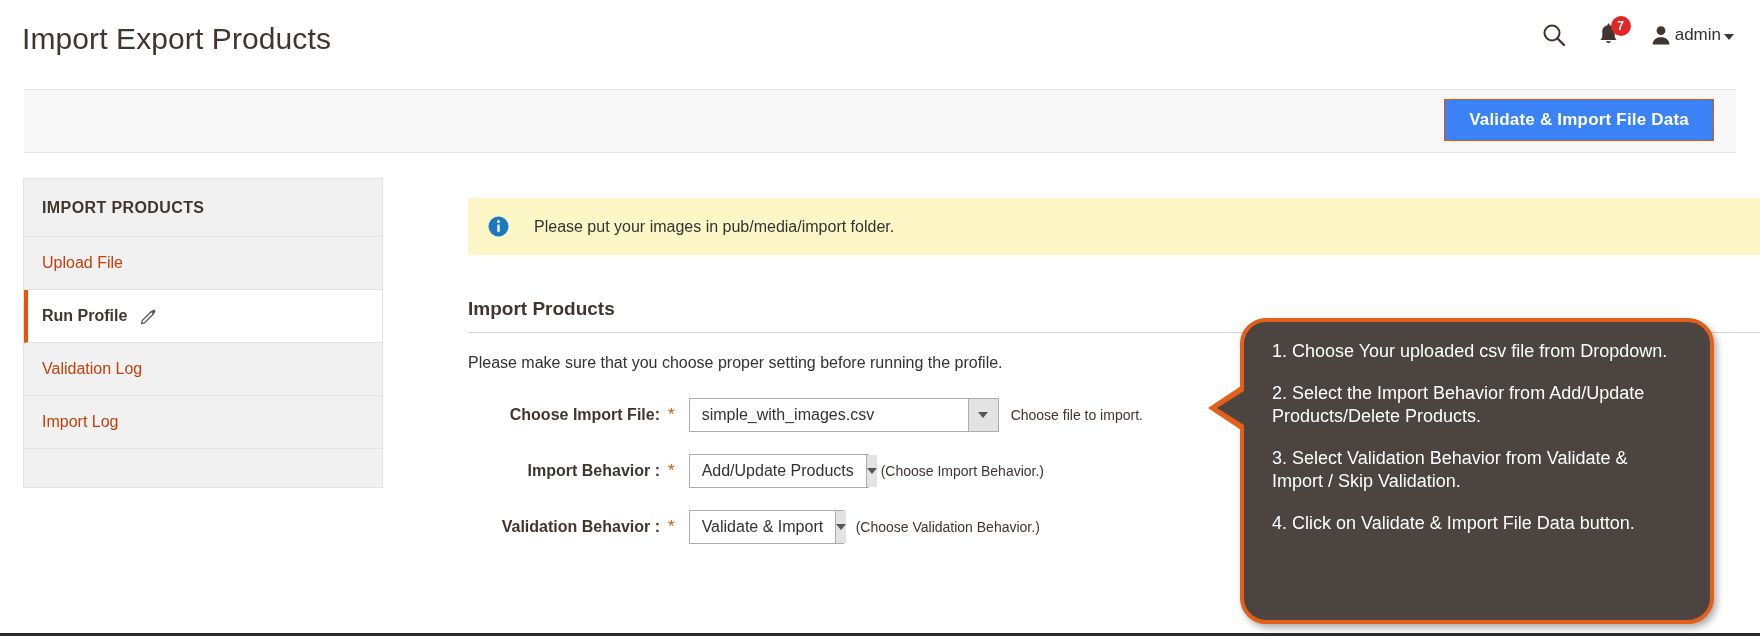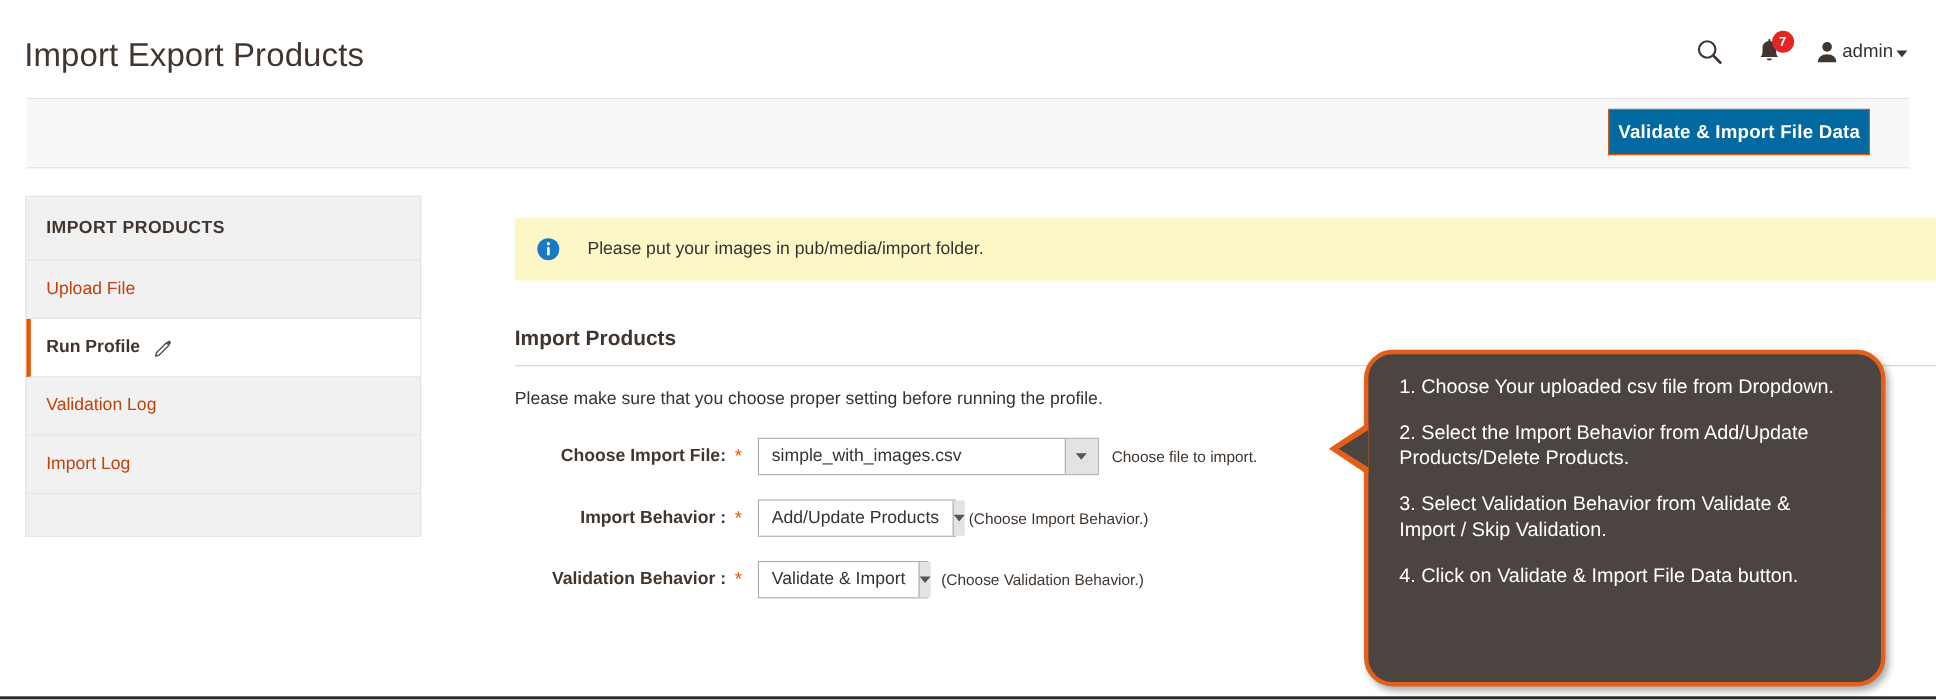--- a/index.html
+++ b/index.html
@@ -12,21 +12,21 @@
   }
   #page {
     position: relative;
     width: 1760px; height: 636px;
     background: #ffffff;
     border-bottom: 3px solid #2b2b2b;
   }
 
   
   .page-header {
-    position: absolute; left: 0; top: 12px; width: 1760px; height: 88px;
+    position: absolute; left: 0; top: 0; width: 1760px; height: 88px;
     background: #ffffff;
   }
   .page-title {
     position: absolute; left: 22px; top: 22px;
     font-size: 30px; font-weight: 400; color: #41362f;
     letter-spacing: .1px; white-space: nowrap;
   }
   .header-right {
     position: absolute; right: 26px; top: 22px;
     display: flex; align-items: center; gap: 30px;
@@ -51,26 +51,26 @@
 
   
   .page-actions {
     position: absolute; left: 24px; top: 89px;
     width: 1712px; height: 64px;
     background: #f8f8f8;
     border-top: 1px solid #e3e3e3;
     border-bottom: 1px solid #e3e3e3;
   }
   .primary-button {
-    position: absolute; right: 36px; top: 9px;
-    background: #0369a1; color: #ffffff;
+    position: absolute; right: 22px; top: 9px;
+    background: #3b82f6; color: #ffffff;
     border: 1px solid #eb5202;
     font-size: 17px; font-weight: bold;
     font-family: "Liberation Sans", sans-serif;
-    padding: 10px 8px; cursor: pointer;
+    padding: 10px 24px; cursor: pointer;
     white-space: nowrap; letter-spacing: .2px;
   }
 
   
   .sidebar {
     position: absolute; left: 23px; top: 178px;
     width: 360px;
     background: #f1f1f1;
     border: 1px solid #e3e3e3;
   }

